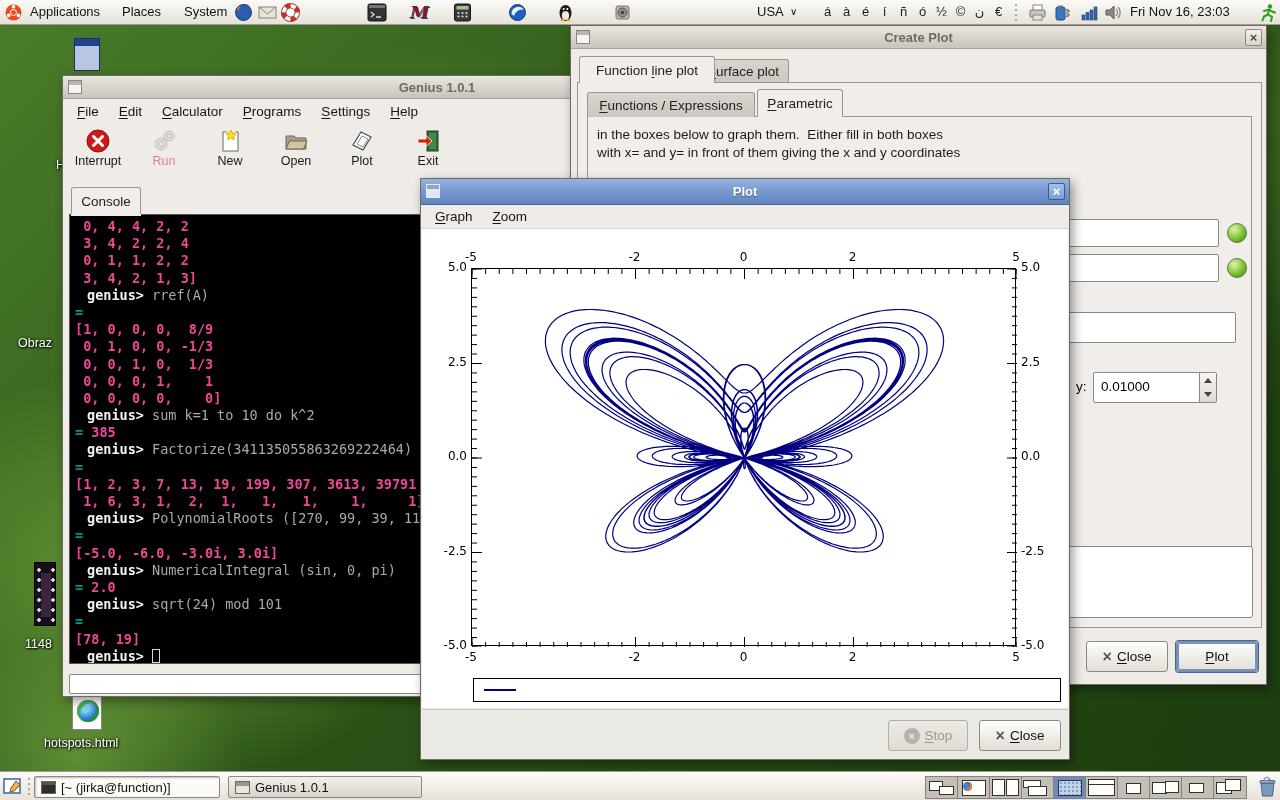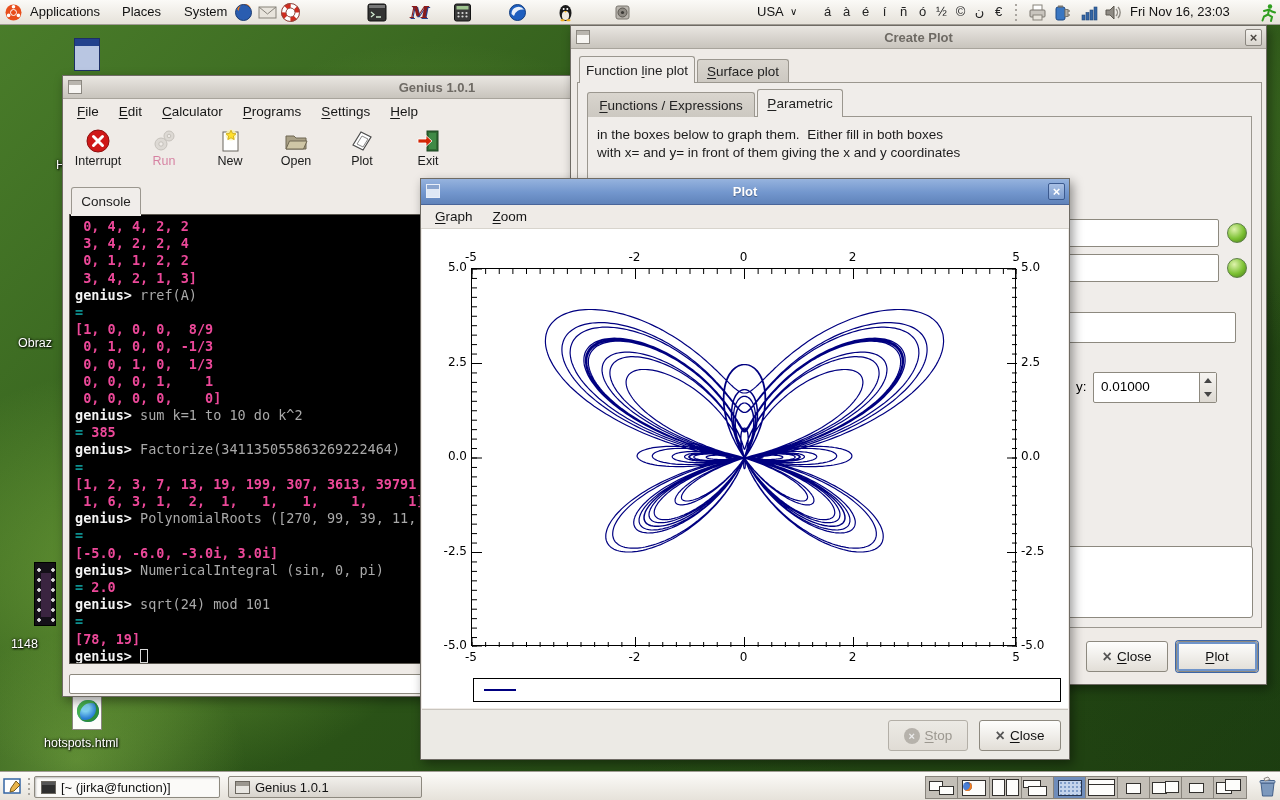--- a/index.html
+++ b/index.html
@@ -65,21 +65,21 @@
     background:linear-gradient(#d9d5ce,#ccc8c1); font-size:13.5px; text-align:center; color:#222; }
   .tab.active { background:#f0edea; z-index:3; box-shadow:0 2px 0 #f0edea; }
   .page-frame { position:absolute; border:1px solid #9b978f; background:#f0edea; }
 
   
   #console { position:absolute; left:6px; top:138px; width:738px; height:450px; background:#000;
     border:1px solid #5a564f; overflow:hidden; padding:3px 0 0 5px;
     font-family:"DejaVu Sans Mono", monospace; font-size:13.5px; }
   .cline { height:17.2px; line-height:17.2px; white-space:pre; }
   .c-r { color:#ec4899; font-weight:bold; }
-  .c-p { color:#f2f2f2; font-weight:bold; }
+  .c-p { color:#f2f2f2; font-weight:bold;margin-left:12px; }
   .c-c { color:#a9a9a9; }
   .c-d { color:#0e8f8f; font-weight:bold; }
   .c-cur { display:inline-block; width:8px; height:14px; border:1px solid #d9d9d9; vertical-align:-2px; }
   .toolbar { position:relative; height:56px; display:flex; padding-left:2px; }
   .tbtn { width:66px; text-align:center; padding-top:3px; font-size:12.5px; color:#1a1a1a; }
   .tbtn.disabled { opacity:.5; color:#be185d; }
   .tbtn svg { display:block; margin:0 auto; }
   .gstatus { position:absolute; left:6px; top:598px; width:738px; height:20px;
     background:#fff; border:1px solid #8d897f; border-radius:2px; }
 
@@ -136,21 +136,21 @@
     <div style="height:7px;background:#23418c"></div>
   </div>
   <span class="dlabel" style="left:56px;top:158px;z-index:1">H</span>
   <span class="dlabel" style="left:18px;top:336px;z-index:1">Obraz</span>
   <div class="abs" style="left:34px;top:562px;width:22px;height:64px;background:#141018;border:1px solid #000;z-index:1;
        background-image:radial-gradient(circle 1.5px at 4px 5px, #ddd 1.5px, transparent 2px),
                         radial-gradient(circle 1.5px at 18px 5px, #ddd 1.5px, transparent 2px),
                         linear-gradient(#3a2440 0 0);
        background-size:22px 10px, 22px 10px, 10px 44px; background-repeat:repeat-y, repeat-y, no-repeat;
        background-position:0 2px, 0 2px, 6px 10px"></div>
-  <span class="dlabel" style="left:11px;top:637px;z-index:1">1148</span>
+  <span class="dlabel" style="left:25px;top:637px;z-index:1">1148</span>
   <div class="abs" style="left:70px;top:692px;width:34px;height:40px;z-index:1">
     <div class="abs" style="left:2px;top:0;width:30px;height:38px;background:#fdfdfb;border:1px solid #8a8680"></div>
     <div class="abs" style="left:7px;top:8px;width:22px;height:22px;border-radius:50%;
          background:radial-gradient(circle at 38% 35%, #7fd0f0 20%, #2b7fd4 55%, #1b5ca8);
          box-shadow:inset -3px -2px 0 #2c8f3a, inset 3px 3px 0 #46b14e"></div>
   </div>
   <span class="dlabel" style="left:44px;top:736px;z-index:1">hotspots.html</span>
 
   <div class="win" id="genius-win" style="left:62px;top:75px;width:750px;height:622px;z-index:10">
     <div class="titlebar">
@@ -243,21 +243,21 @@
   </div>
 
   <div class="win" id="createplot-win" style="left:570px;top:25px;width:697px;height:660px;z-index:20">
     <div class="titlebar">
       <div class="wicon">
           <i></i>
         </div>
       <span class="title">Create Plot</span>
       <div class="tclose">×</div>
     </div>
-    <div class="tab active" style="left:8px;top:30px;width:116px;height:27px;line-height:27px">
+    <div class="tab active" style="left:8px;top:30px;width:136px;height:27px;line-height:27px">
       <span>Function <u>l</u>ine plot</span>
     </div>
     <div class="tab" style="left:126px;top:33px;width:92px;height:24px;line-height:24px">
       <span><u>S</u>urface plot</span>
     </div>
     <div class="page-frame" style="left:6px;top:56px;width:685px;height:546px"></div>
     <div class="tab" style="left:16px;top:66px;width:168px;height:25px;line-height:25px;z-index:2">
       <span><u>F</u>unctions / Expressions</span>
     </div>
     <div class="tab active" style="left:186px;top:63px;width:86px;height:28px;line-height:28px;z-index:2">

